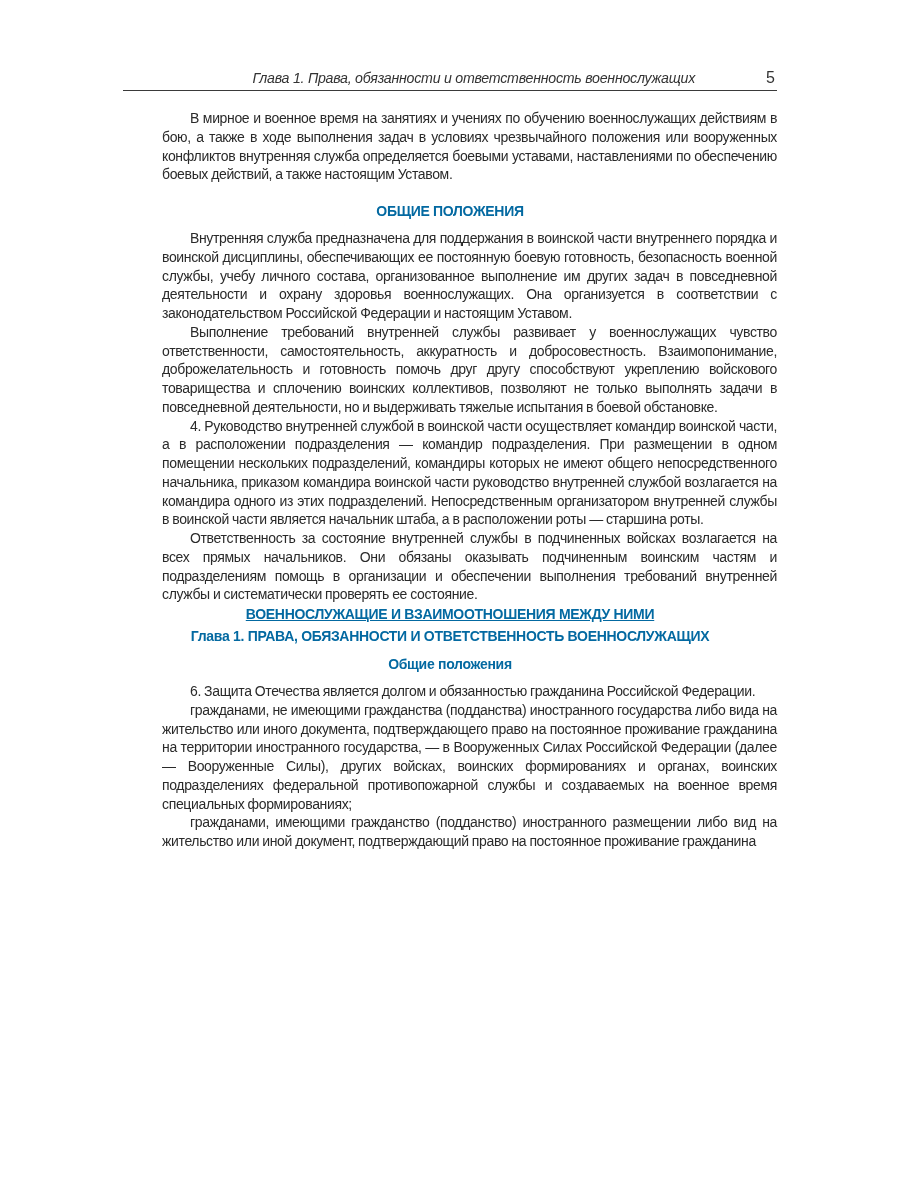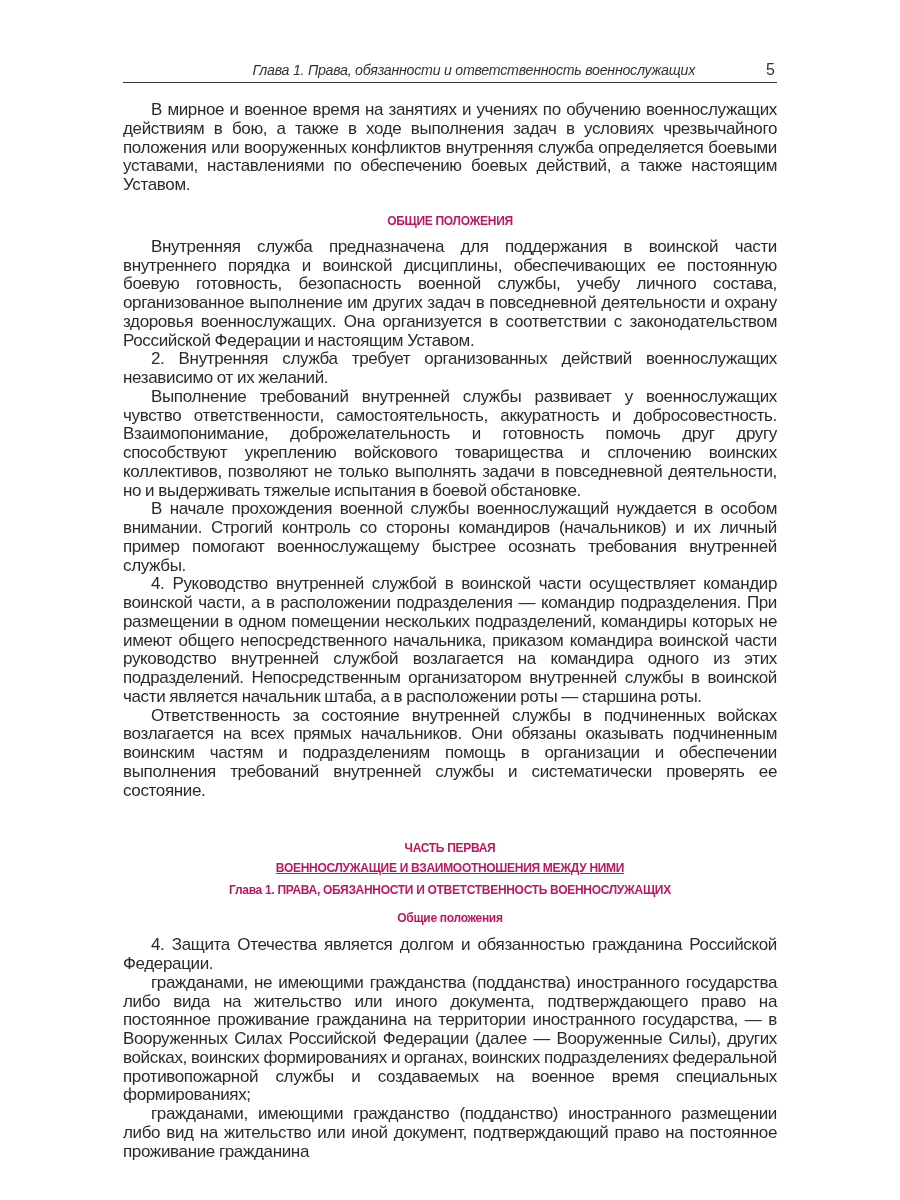--- a/index.html
+++ b/index.html
@@ -1,39 +1,40 @@
 <!DOCTYPE html>
 <html><head>
 <meta charset="utf-8">
 <style>
   html, body { margin: 0; padding: 0; }
   body {
     width: 900px; height: 1200px; background: #ffffff; position: relative; overflow: hidden;
     font-family: "Liberation Sans", "DejaVu Sans", sans-serif; color: #2a2a2a;
   }
-  .page { position: absolute; left: 123px; top: 0; width: 654px; }
+  .page { position: absolute; left: 123px; top: 8px; width: 654px; }
   .running-header {
     position: relative; height: 82px; border-bottom: 1.3px solid #3a3a3a;
   }
   .rh-title {
     position: absolute; right: 82px; top: 62px; font-style: italic; font-size: 14.2px;
     letter-spacing: -0.25px; color: #333;
   }
   .rh-num {
     position: absolute; right: 2px; top: 61px; font-size: 16px; color: #333;
   }
   .body-text {
-    font-size: 17px; line-height: 18.75px; text-align: justify; letter-spacing: -0.35px;
+    font-size: 14px; line-height: 18.75px; text-align: justify; letter-spacing: -0.35px;
     word-spacing: -0.4px;
+    margin-left: 39px;
   }
   .body-text p { margin: 0; text-indent: 28px; }
   .first-block { margin-top: 18px; }
   .heading {
-    text-align: center; font-weight: bold; font-size: 12px; letter-spacing: -0.3px;
-    color: #be185d;
+    text-align: center; font-weight: bold; font-size: 14px; letter-spacing: -0.3px;
+    color: #0369a1;
   }
   .h-general { margin-top: 19px; margin-bottom: 10px; }
   .h-part { margin-top: 38px; line-height: 20px; }
   .h-chapter { margin-top: 2px; line-height: 20px; }
   .h-sub { margin-top: 8px; margin-bottom: 8px; line-height: 20px; }
   .section-two { margin-top: 0; }
 </style>
 </head>
 <body>
 
@@ -45,31 +46,28 @@
   </div>
 
   <div class="body-text first-block">
     <p>В мирное и военное время на занятиях и учениях по обучению военнослужащих действиям в бою, а также в ходе выполнения задач в условиях чрезвычайного положения или вооруженных конфликтов внутренняя служба определяется боевыми уставами, наставлениями по обеспечению боевых действий, а также настоящим Уставом.</p>
   </div>
 
   <div class="heading h-general">ОБЩИЕ ПОЛОЖЕНИЯ</div>
 
   <div class="body-text">
     <p>Внутренняя служба предназначена для поддержания в воинской части внутреннего порядка и воинской дисциплины, обеспечивающих ее постоянную боевую готовность, безопасность военной службы, учебу личного состава, организованное выполнение им других задач в повседневной деятельности и охрану здоровья военнослужащих. Она организуется в соответствии с законодательством Российской Федерации и настоящим Уставом.</p>
-    <p>2. Внутренняя служба требует организованных действий военнослужащих независимо от их желаний.</p>
     <p>Выполнение требований внутренней службы развивает у военнослужащих чувство ответственности, самостоятельность, аккуратность и добросовестность. Взаимопонимание, доброжелательность и готовность помочь друг другу способствуют укреплению войскового товарищества и сплочению воинских коллективов, позволяют не только выполнять задачи в повседневной деятельности, но и выдерживать тяжелые испытания в боевой обстановке.</p>
-    <p>В начале прохождения военной службы военнослужащий нуждается в особом внимании. Строгий контроль со стороны командиров (начальников) и их личный пример помогают военнослужащему быстрее осознать требования внутренней службы.</p>
     <p>4. Руководство внутренней службой в воинской части осуществляет командир воинской части, а в расположении подразделения — командир подразделения. При размещении в одном помещении нескольких подразделений, командиры которых не имеют общего непосредственного начальника, приказом командира воинской части руководство внутренней службой возлагается на командира одного из этих подразделений. Непосредственным организатором внутренней службы в воинской части является начальник штаба, а в расположении роты — старшина роты.</p>
     <p>Ответственность за состояние внутренней службы в подчиненных войсках возлагается на всех прямых начальников. Они обязаны оказывать подчиненным воинским частям и подразделениям помощь в организации и обеспечении выполнения требований внутренней службы и систематически проверять ее состояние.</p>
   </div>
 
-  <div class="heading h-part">ЧАСТЬ ПЕРВАЯ</div>
   <div class="heading" style="line-height:20px;text-decoration:underline;">ВОЕННОСЛУЖАЩИЕ И ВЗАИМООТНОШЕНИЯ МЕЖДУ НИМИ</div>
   <div class="heading h-chapter">Глава 1. ПРАВА, ОБЯЗАННОСТИ И ОТВЕТСТВЕННОСТЬ ВОЕННОСЛУЖАЩИХ</div>
   <div class="heading h-sub">Общие положения</div>
 
   <div class="body-text section-two">
-    <p>4. Защита Отечества является долгом и обязанностью гражданина Российской Федерации.</p>
+    <p>6. Защита Отечества является долгом и обязанностью гражданина Российской Федерации.</p>
     <p>гражданами, не имеющими гражданства (подданства) иностранного государства либо вида на жительство или иного документа, подтверждающего право на постоянное проживание гражданина на территории иностранного государства, — в Вооруженных Силах Российской Федерации (далее — Вооруженные Силы), других войсках, воинских формированиях и органах, воинских подразделениях федеральной противопожарной службы и создаваемых на военное время специальных формированиях;</p>
     <p>гражданами, имеющими гражданство (подданство) иностранного размещении либо вид на жительство или иной документ, подтверждающий право на постоянное проживание гражданина</p>
   </div>
 
 </div>
 
 </body></html>

